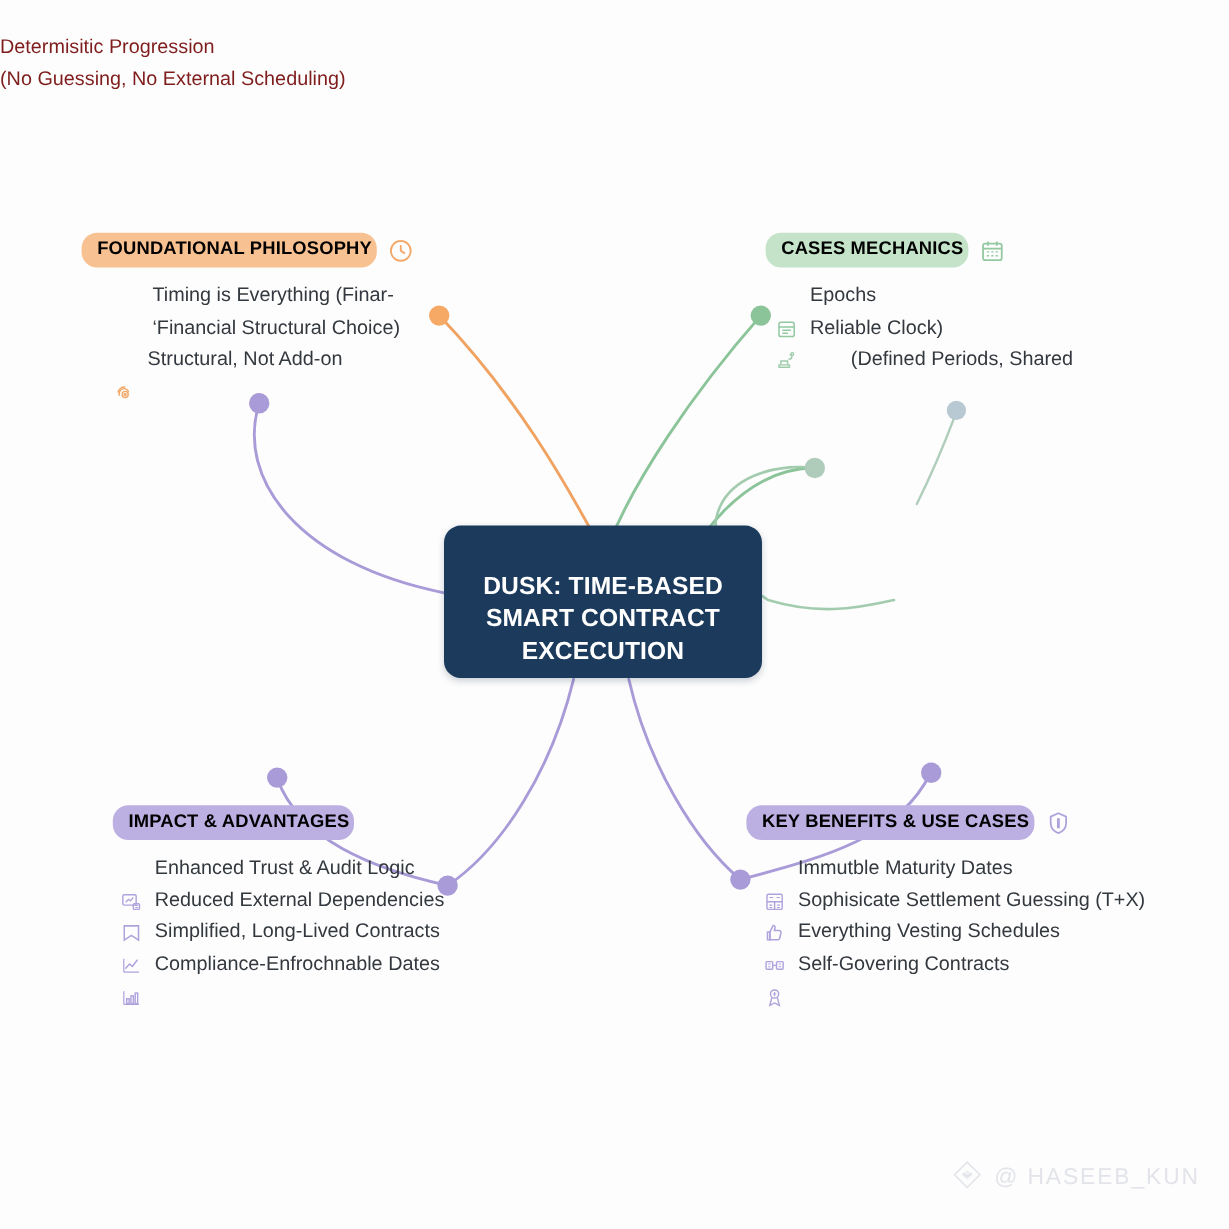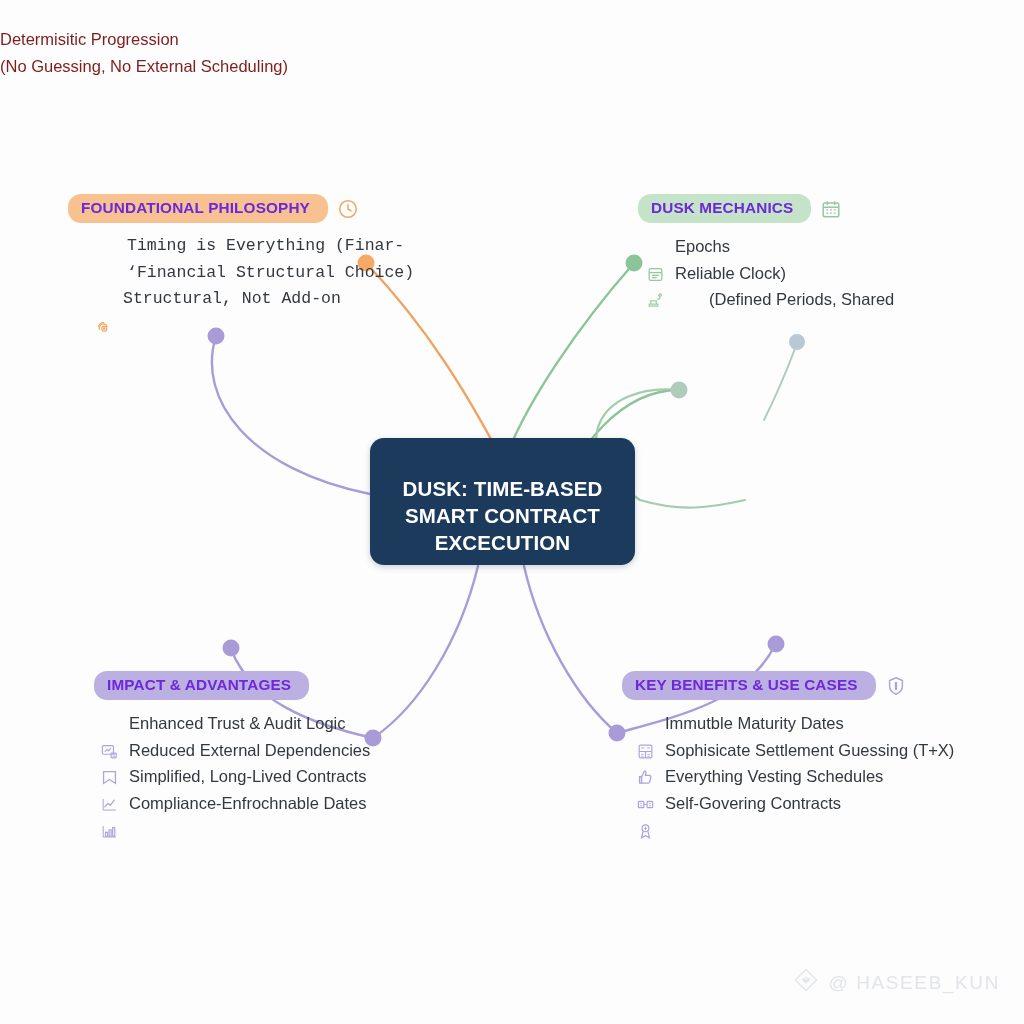--- a/index.html
+++ b/index.html
@@ -33,25 +33,25 @@
     letter-spacing:.1px;
     white-space:pre-line;
     margin-top:28px;
   }
 
   
   .cluster { position:absolute; }
   .pill-row { display:flex; align-items:center; gap:9px; }
   .pill {
     border-radius:13px;
-    padding:5px 18px 6px 13px;
+    padding:5px 4px 6px 13px;
     font-weight:bold;
     font-size:15.3px;
     letter-spacing:.15px;
-    color:#6d28d9;
+    color:#000000;
     white-space:nowrap;
   }
   .pill-icon { width:22px; height:22px; flex:0 0 22px; }
 
   .items { margin-top:10px; }
   .item {
     display:flex;
     align-items:flex-start;
     gap:10px;
     font-size:16.5px;
@@ -63,21 +63,21 @@
   .item .ico.blank { visibility:hidden; }
   .item .txt { }
 
   
   #cluster-foundational { left:68px;  top:194px; }
   #cluster-core         { left:638px; top:194px; }
   #cluster-impact       { left:94px;  top:671px; }
   #cluster-benefits     { left:622px; top:671px; }
   #cluster-determ       { left:690px; top:376px; }
 
-  #cluster-foundational .items { margin-left:26px;font-family:Liberation Mono, monospace; }
+  #cluster-foundational .items { margin-left:26px; }
   #cluster-core .items { margin-left:8px;text-align:right; }
   #cluster-impact .items { margin-left:6px; }
   #cluster-benefits .items { margin-left:14px; }
 
   #cluster-foundational .item:first-child .txt { margin-left:4px; }
   #cluster-determ { font-size:16.5px; line-height:1.6; color:#7f1d1d; white-space:pre-line; }
 
   
   .watermark {
     position:absolute; right:24px; bottom:26px;
@@ -154,21 +154,21 @@
             <path d="M5.5 11.5c.6-3.8 4-6.2 7.6-5.7"></path>
           </svg>
         </span>
         <span class="txt">Structural, Not Add-on</span>
       </div>
     </div>
   </div>
 
   <div class="cluster" id="cluster-core">
     <div class="pill-row">
-      <div class="pill" style="background:#C4E3C8">DUSK MECHANICS</div>
+      <div class="pill" style="background:#C4E3C8">CASES MECHANICS</div>
       <span class="pill-icon">
         <svg viewBox="0 0 24 24" fill="none" stroke="#93C8A1" stroke-width="1.6">
           <rect x="3.5" y="5.5" width="17" height="15" rx="2"></rect>
             <path d="M3.5 10h17M8 3.5v4M16 3.5v4"></path>
           <path d="M7 13h2M11 13h2M15 13h2M7 16.5h2M11 16.5h2M15 16.5h2" stroke-width="1.3"></path>
         </svg>
       </span>
     </div>
     <div class="items">
       <div class="item">

